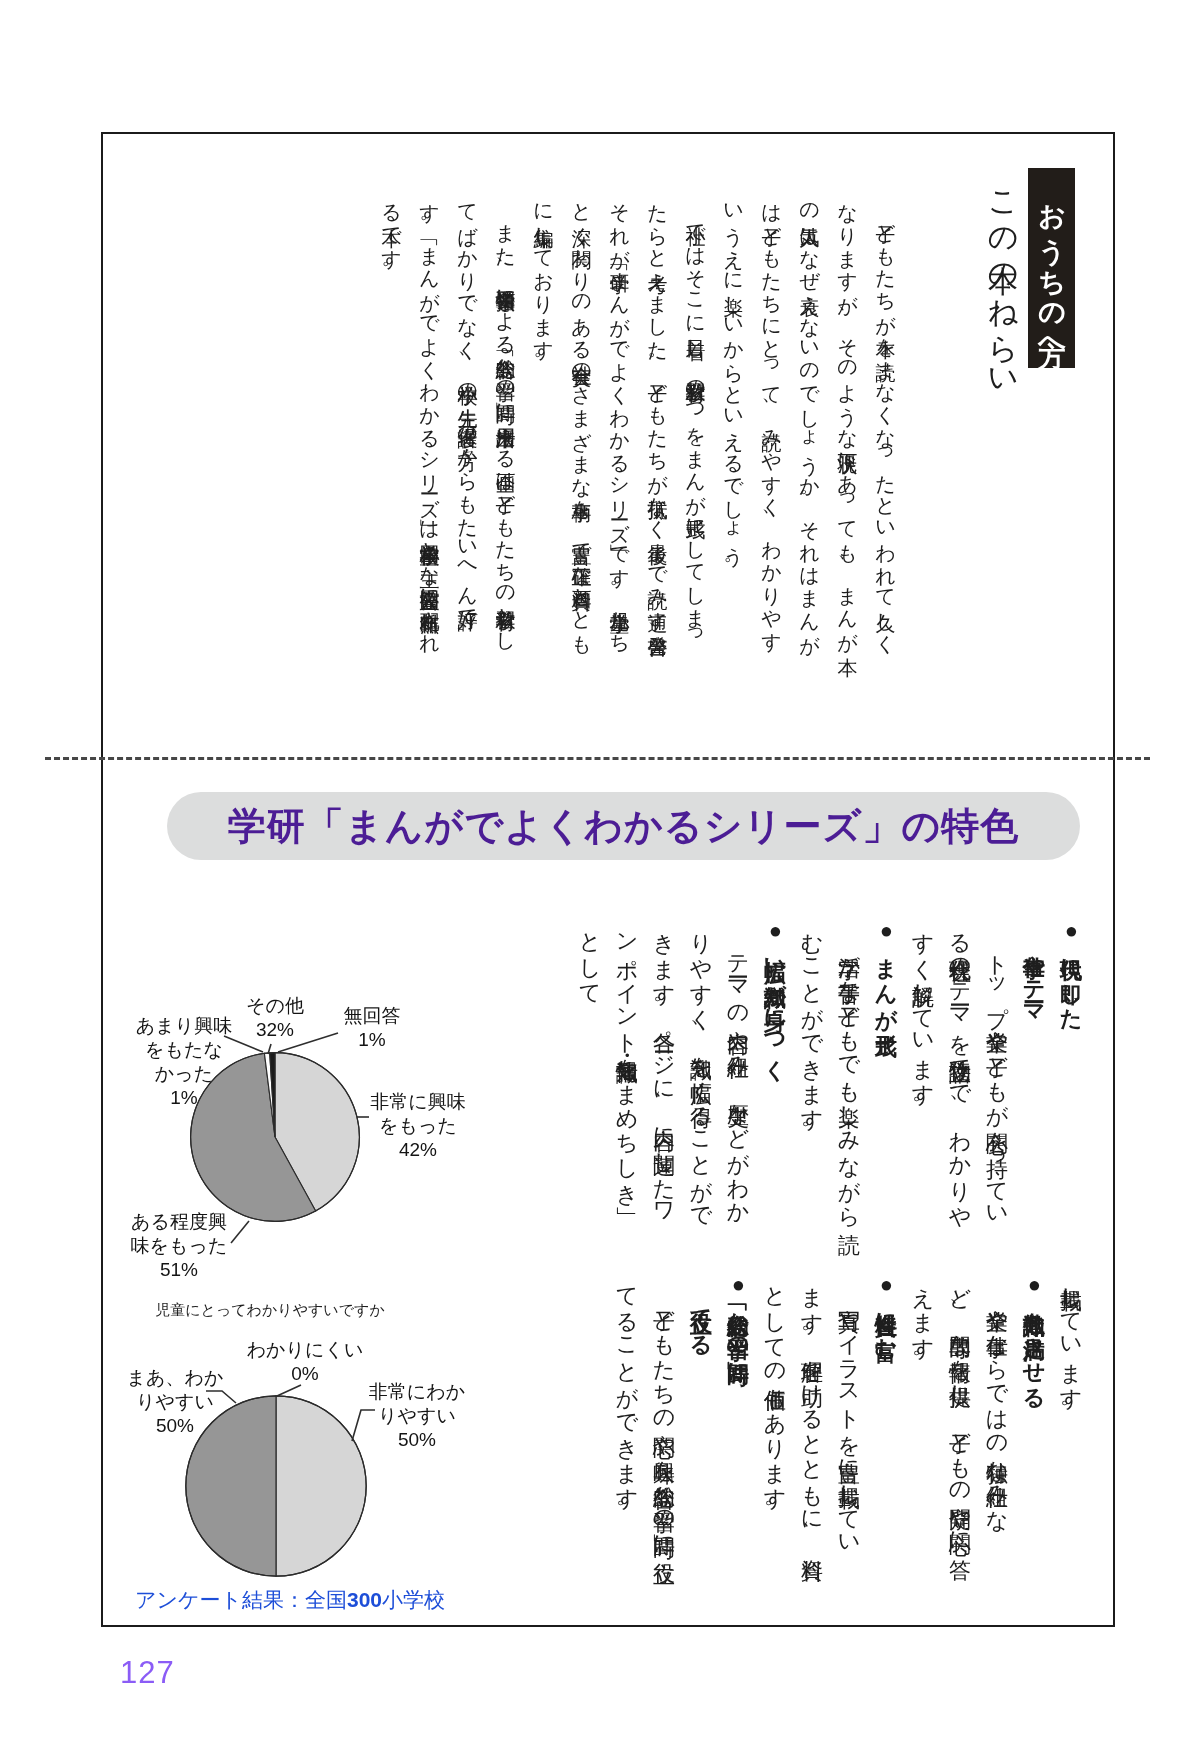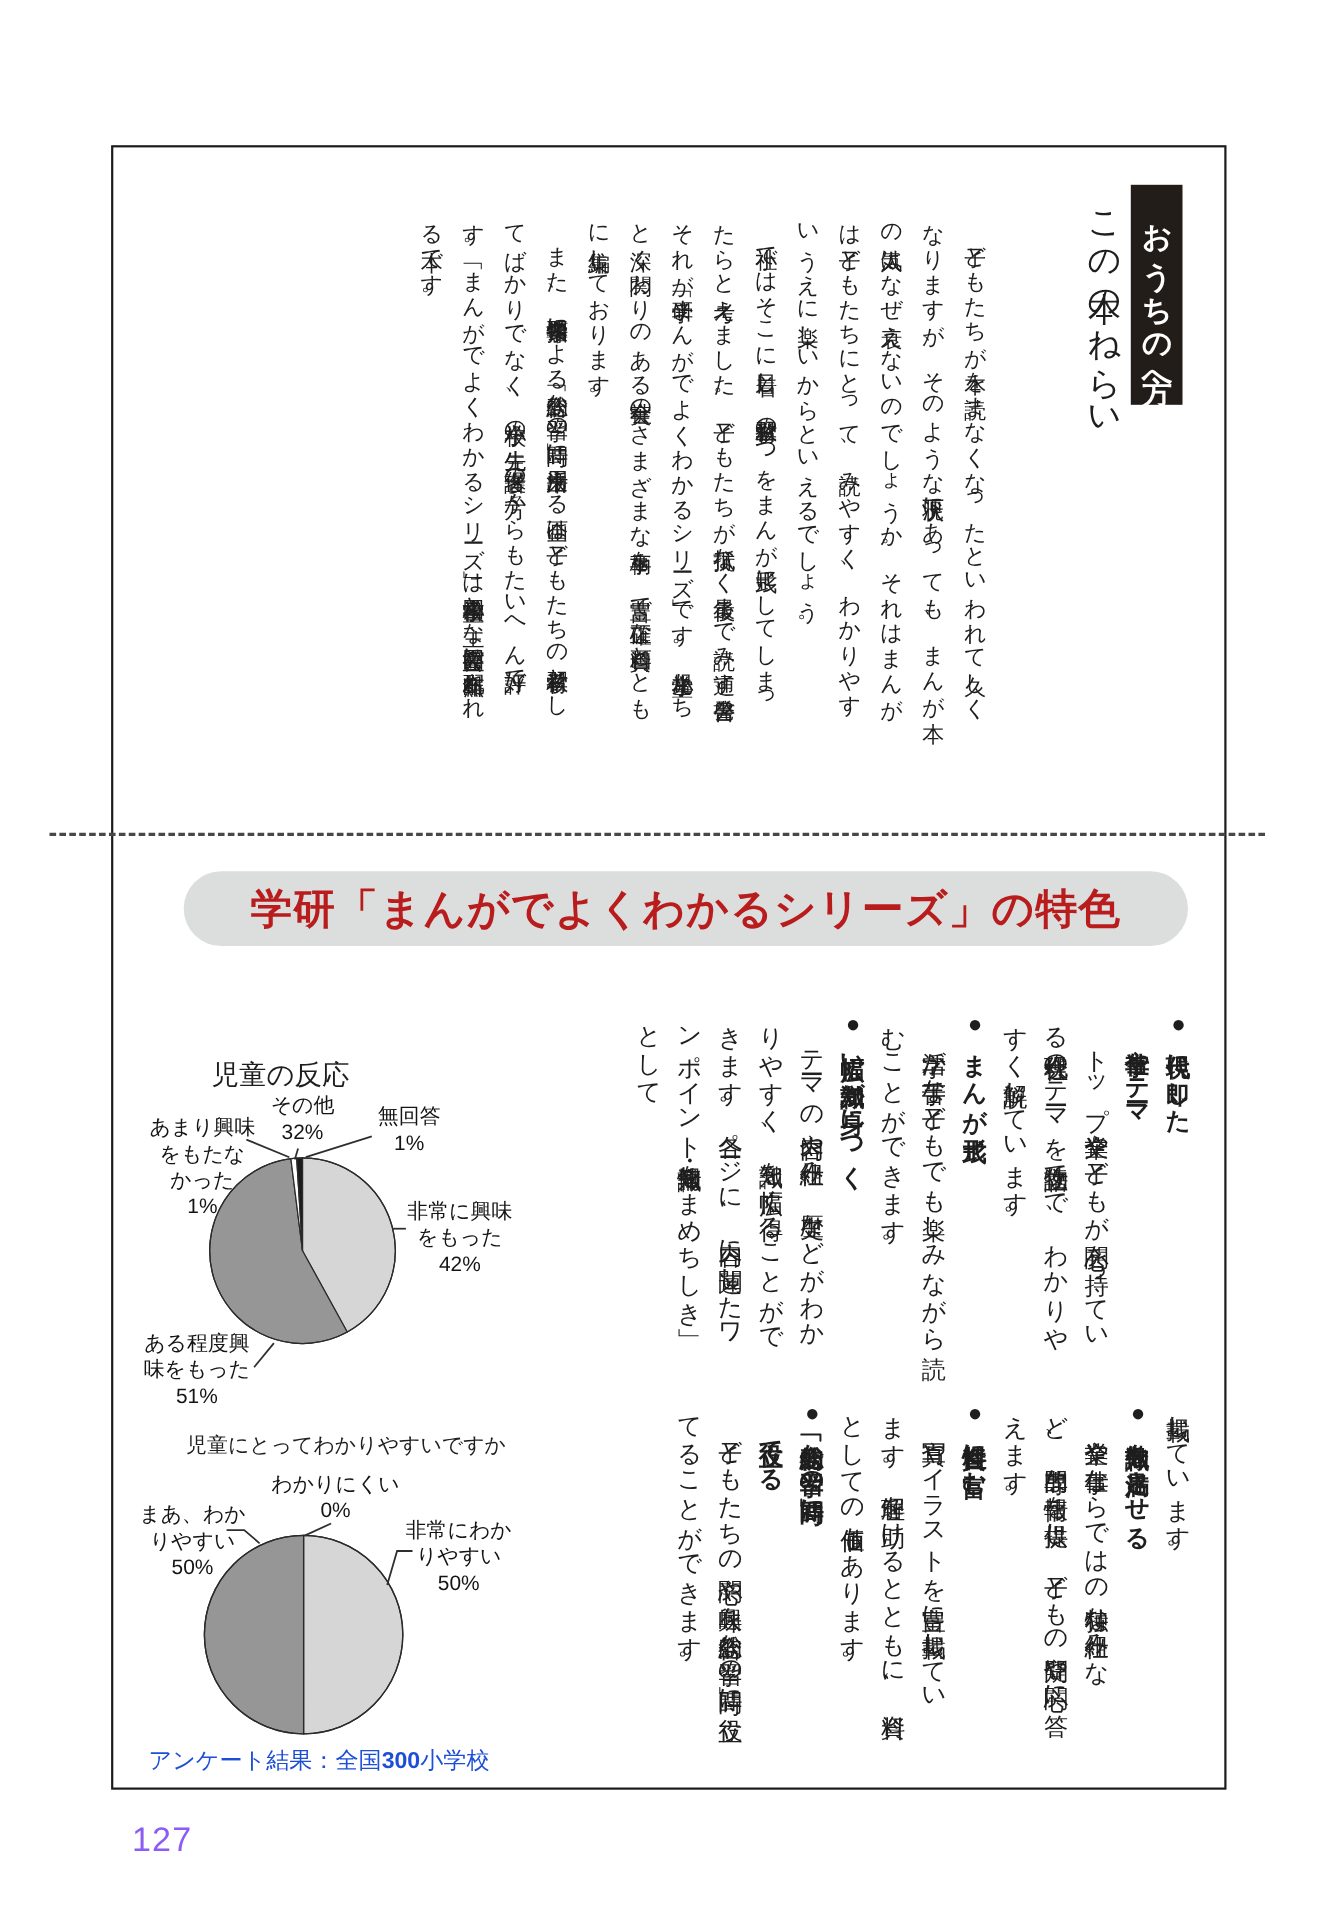--- a/index.html
+++ b/index.html
@@ -15,32 +15,32 @@
   
   .badge{left:1028px;top:168px;width:47px;height:200px;background:#221d19;color:#ffffff;
          font-family:"Liberation Sans","DejaVu Sans",sans-serif;font-weight:bold;font-size:27px;
          letter-spacing:3px;line-height:47px;text-align:center;padding-top:4px;box-sizing:border-box;}
   .main-title{left:982px;top:172px;height:230px;font-size:30px;letter-spacing:1px;}
   .top-body{left:215px;top:190px;width:690px;height:470px;font-size:20px;line-height:38px;}
   
   .banner{left:167px;top:792px;width:913px;height:68px;background:#dcdddd;border-radius:34px;
           display:flex;align-items:center;justify-content:center;
           font-family:"Liberation Sans","DejaVu Sans",sans-serif;font-weight:bold;font-size:38px;
-          letter-spacing:1px;color:#b91c1c;}
+          letter-spacing:1px;color:#4c1d95;}
   
   .features{font-size:22px;line-height:37px;}
   .features h4{font-family:"Liberation Sans","DejaVu Sans",sans-serif;font-weight:bold;
                font-size:22px;white-space:pre-line;}
   .row1{left:445px;top:918px;width:645px;height:300px;}
   .row2{left:445px;top:1272px;width:645px;height:292px;}
   
   .sans{font-family:"Liberation Sans","DejaVu Sans",sans-serif;}
   .survey-title{left:115px;top:903px;width:280px;text-align:center;font-weight:bold;font-size:37px;letter-spacing:2px;}
   .chart-title1{left:115px;top:960px;width:280px;text-align:center;font-size:25px;}
-  .chart-title2{left:124px;top:1301px;width:336px;text-align:right;font-size:19px;}
+  .chart-title2{left:102px;top:1301px;width:336px;text-align:center;font-size:15px;}
   .pielabel{white-space:pre-line;text-align:center;font-size:19px;line-height:24px;color:#141414;}
   .caption{left:135px;top:1586px;width:400px;font-size:21px;color:#1d4ed8;}
   .caption b{font-weight:bold;}
   .pagenum{left:120px;top:1655px;font-size:31px;letter-spacing:1px;color:#8b5cf6;}
   svg{display:block;}
   .leaders{left:0;top:0;pointer-events:none;}
 </style>
 </head>
 <body>
 
@@ -73,21 +73,20 @@
     <p>掲載しています。</p>
     <h4>●知識欲を満足させる</h4>
     <p>　企業や仕事ならではの独特な仕組みなど、専門的な情報を提供し、子どもの疑問や関心に答えます。</p>
     <h4>●資料性に富む</h4>
     <p>　写真やイラストを豊富に掲載しています。理解を助けるとともに、資料としての価値もあります。</p>
     <h4>●「総合的な学習の時間」に
 　役立てる</h4>
     <p>　子どもたちの関心や興味を「総合的な学習の時間」に役立てることができます。</p>
   </div>
 
-  <div class="abs sans chart-title1">児童の反応</div>
 
   <svg class="abs" style="left:188px;top:1050px;" width="174" height="174" viewBox="-100 -100 200 200">
       <path d="M0,0 L0.00,-97.00 A97,97 0 0 1 46.73,85.00 Z" fill="#d6d6d6" stroke="#2b2b2b" stroke-width="1.3"></path>
       <path d="M0,0 L46.73,85.00 A97,97 0 1 1 -12.16,-96.24 Z" fill="#969696" stroke="#2b2b2b" stroke-width="1.3"></path>
       <path d="M0,0 L-12.16,-96.24 A97,97 0 0 1 -6.09,-96.81 Z" fill="#ffffff" stroke="#2b2b2b" stroke-width="1.3"></path>
       <path d="M0,0 L-6.09,-96.81 A97,97 0 0 1 0.00,-97.00 Z" fill="#1b1b1b" stroke="#2b2b2b" stroke-width="1.3"></path>
       <circle r="97" cx="0" cy="0" fill="none" stroke="#2b2b2b" stroke-width="1.3"></circle>
     </svg>
 
   <div class="abs sans pielabel" style="left:235px;top:994px;width:80px;">その他

